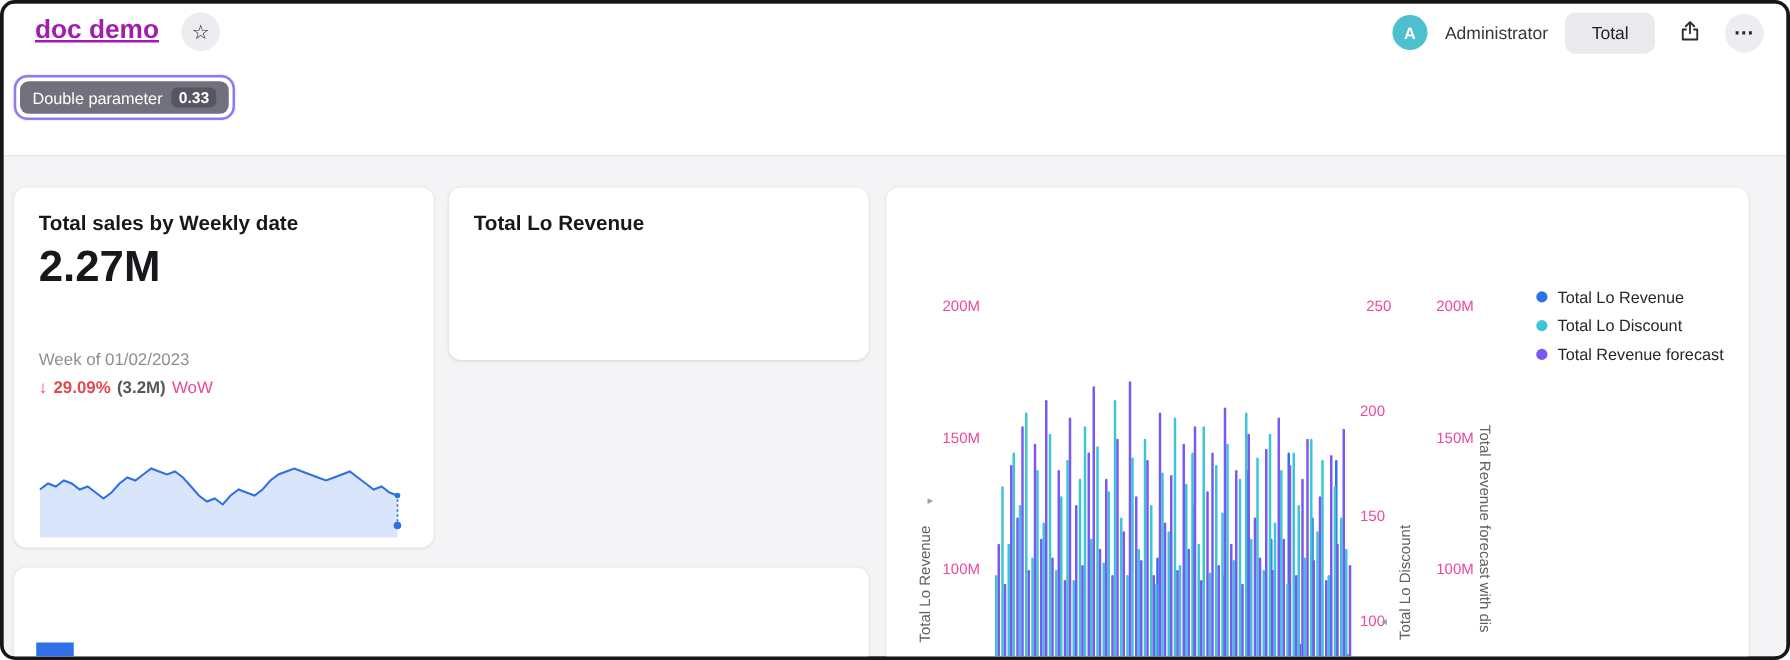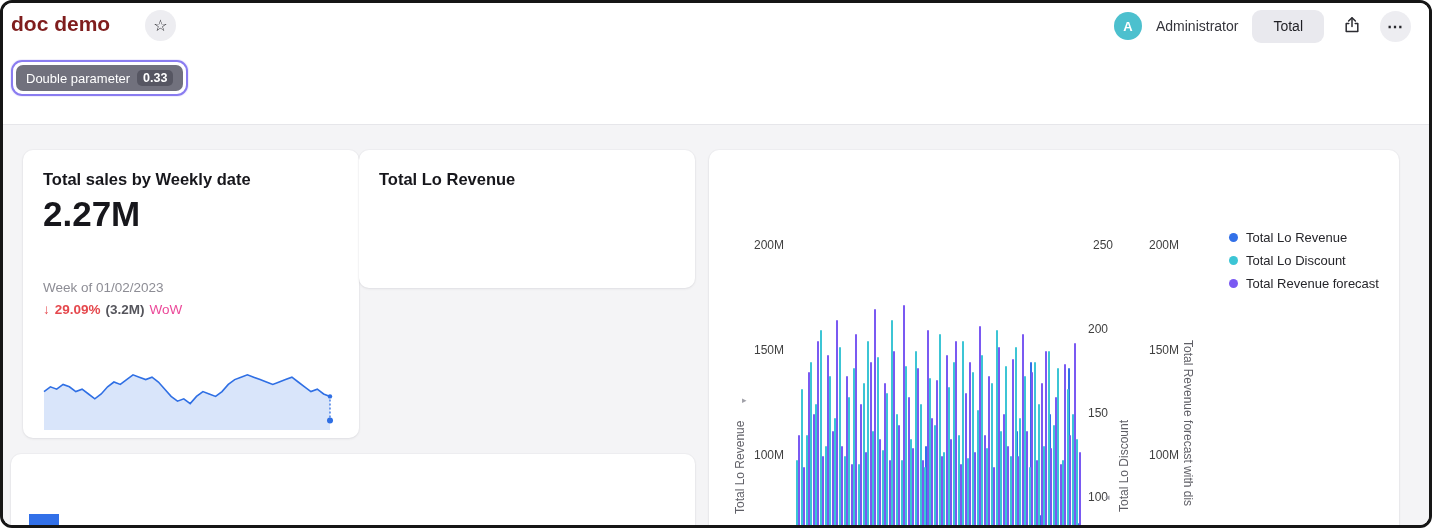--- a/index.html
+++ b/index.html
@@ -1,49 +1,49 @@
 <!DOCTYPE html>
 <html><head>
 <meta charset="utf-8">
 <style>
   html,body{margin:0;padding:0;background:#ffffff;font-family:"Liberation Sans",sans-serif;}
   .frame{position:relative;width:1432px;height:528px;box-sizing:border-box;border:3px solid #161616;border-radius:12px;overflow:hidden;background:#ffffff;}
   
   .header{position:absolute;left:0;top:0;right:0;height:121px;background:#ffffff;}
-  .page-title{position:absolute;left:8px;top:9px;font-size:21px;font-weight:700;color:#7f1d1d;}
+  .page-title{position:absolute;left:25px;top:9px;font-size:21px;font-weight:700;color:#a21caf;text-decoration:underline;}
   .circle-btn{position:absolute;width:31px;height:31px;border-radius:50%;background:#ededf1;display:flex;align-items:center;justify-content:center;cursor:pointer;}
   .star-btn{left:142px;top:7px;font-size:16px;color:#26262b;}
   .right-cluster{position:absolute;right:18px;top:6px;height:34px;display:flex;align-items:center;gap:14px;}
   .avatar{width:28px;height:28px;border-radius:50%;background:#4cc0ce;color:#fff;font-size:13px;font-weight:700;display:flex;align-items:center;justify-content:center;cursor:pointer;}
   .user-name{font-size:14px;color:#35353c;}
   .edit-btn{height:33px;padding:0 21px;border:none;border-radius:9px;background:#e9e9ee;font-size:14px;color:#1f1f24;font-family:inherit;cursor:pointer;display:flex;align-items:center;}
   .share-btn{width:28px;height:28px;display:flex;align-items:center;justify-content:center;cursor:pointer;background:transparent;border:none;}
   .more-btn{position:static;width:31px;height:31px;border-radius:50%;background:#ededf1;display:flex;align-items:center;justify-content:center;font-size:16px;font-weight:700;color:#26262b;cursor:pointer;letter-spacing:1px;}
   
   .chip-ring{position:absolute;left:8px;top:57px;border:2px solid #8a7cf0;border-radius:11px;padding:3px;background:#ffffff;box-shadow:0 0 0 1px rgba(138,124,240,.12);cursor:pointer;}
   .chip{background:#71717d;border-radius:7px;padding:5px 10px;display:flex;align-items:center;gap:7px;color:#ffffff;font-size:13px;}
   .chip-badge{background:#565662;border-radius:5px;padding:1px 6px;font-weight:700;font-size:12.5px;}
   
   .content{position:absolute;left:0;right:0;top:121px;bottom:0;background:#f4f4f6;border-top:1px solid #e6e6ea;}
   .card{position:absolute;background:#ffffff;border-radius:10px;box-shadow:0 1px 3px rgba(20,20,30,.07),0 0 0 1px rgba(20,20,30,.02);overflow:hidden;}
   .card-title{position:absolute;left:20px;top:20px;font-size:16.5px;font-weight:700;color:#17171c;}
-  .card-sales{left:20px;top:25px;width:336px;height:288px;text-align:right;}
+  .card-sales{left:8px;top:25px;width:336px;height:288px;text-align:right;}
   .card-lorev{left:356px;top:25px;width:336px;height:138px;}
   .card-combo{left:706px;top:25px;width:690px;height:392px;}
   .card-ship{left:8px;top:329px;width:684px;height:90px;}
   .big-value{position:absolute;left:20px;top:44px;font-size:35px;font-weight:700;color:#17171c;}
   .big-value2{position:absolute;left:20px;top:52px;font-size:30px;font-weight:700;color:#17171c;}
   .sub{position:absolute;left:20px;top:130px;font-size:13.5px;color:#8d8d95;}
   .delta-row{position:absolute;left:20px;top:152px;font-size:13.5px;display:flex;gap:5px;align-items:baseline;}
   .delta-neg{color:#e5484d;font-weight:700;}
   .delta-abs{color:#55555c;font-weight:700;}
   .delta-suffix{color:#ec4899;}
   .spark-wrap{position:absolute;left:20px;top:196px;width:296px;height:88px;}
   
-  .tick{position:absolute;font-size:12px;color:#404040;text-align:right;}
+  .tick{position:absolute;font-size:12px;color:#ec4899;text-align:right;}
   .vlabel{position:absolute;writing-mode:vertical-rl;font-size:12px;color:#5f5f66;white-space:nowrap;}
   .vlabel.flip{transform:rotate(180deg);}
   .axis-arrow{position:absolute;font-size:9px;color:#a0a0a8;}
   .combo-plot{position:absolute;left:87px;top:0;width:285px;height:392px;}
   .bar{position:absolute;width:2px;border-radius:1px 1px 0 0;}
   .legend{position:absolute;left:520px;top:80px;}
   .legend-row{display:flex;align-items:center;gap:8px;margin-bottom:8px;cursor:pointer;}
   .legend-dot{width:9px;height:9px;border-radius:50%;}
   .legend-label{font-size:13px;color:#26262b;}
   

